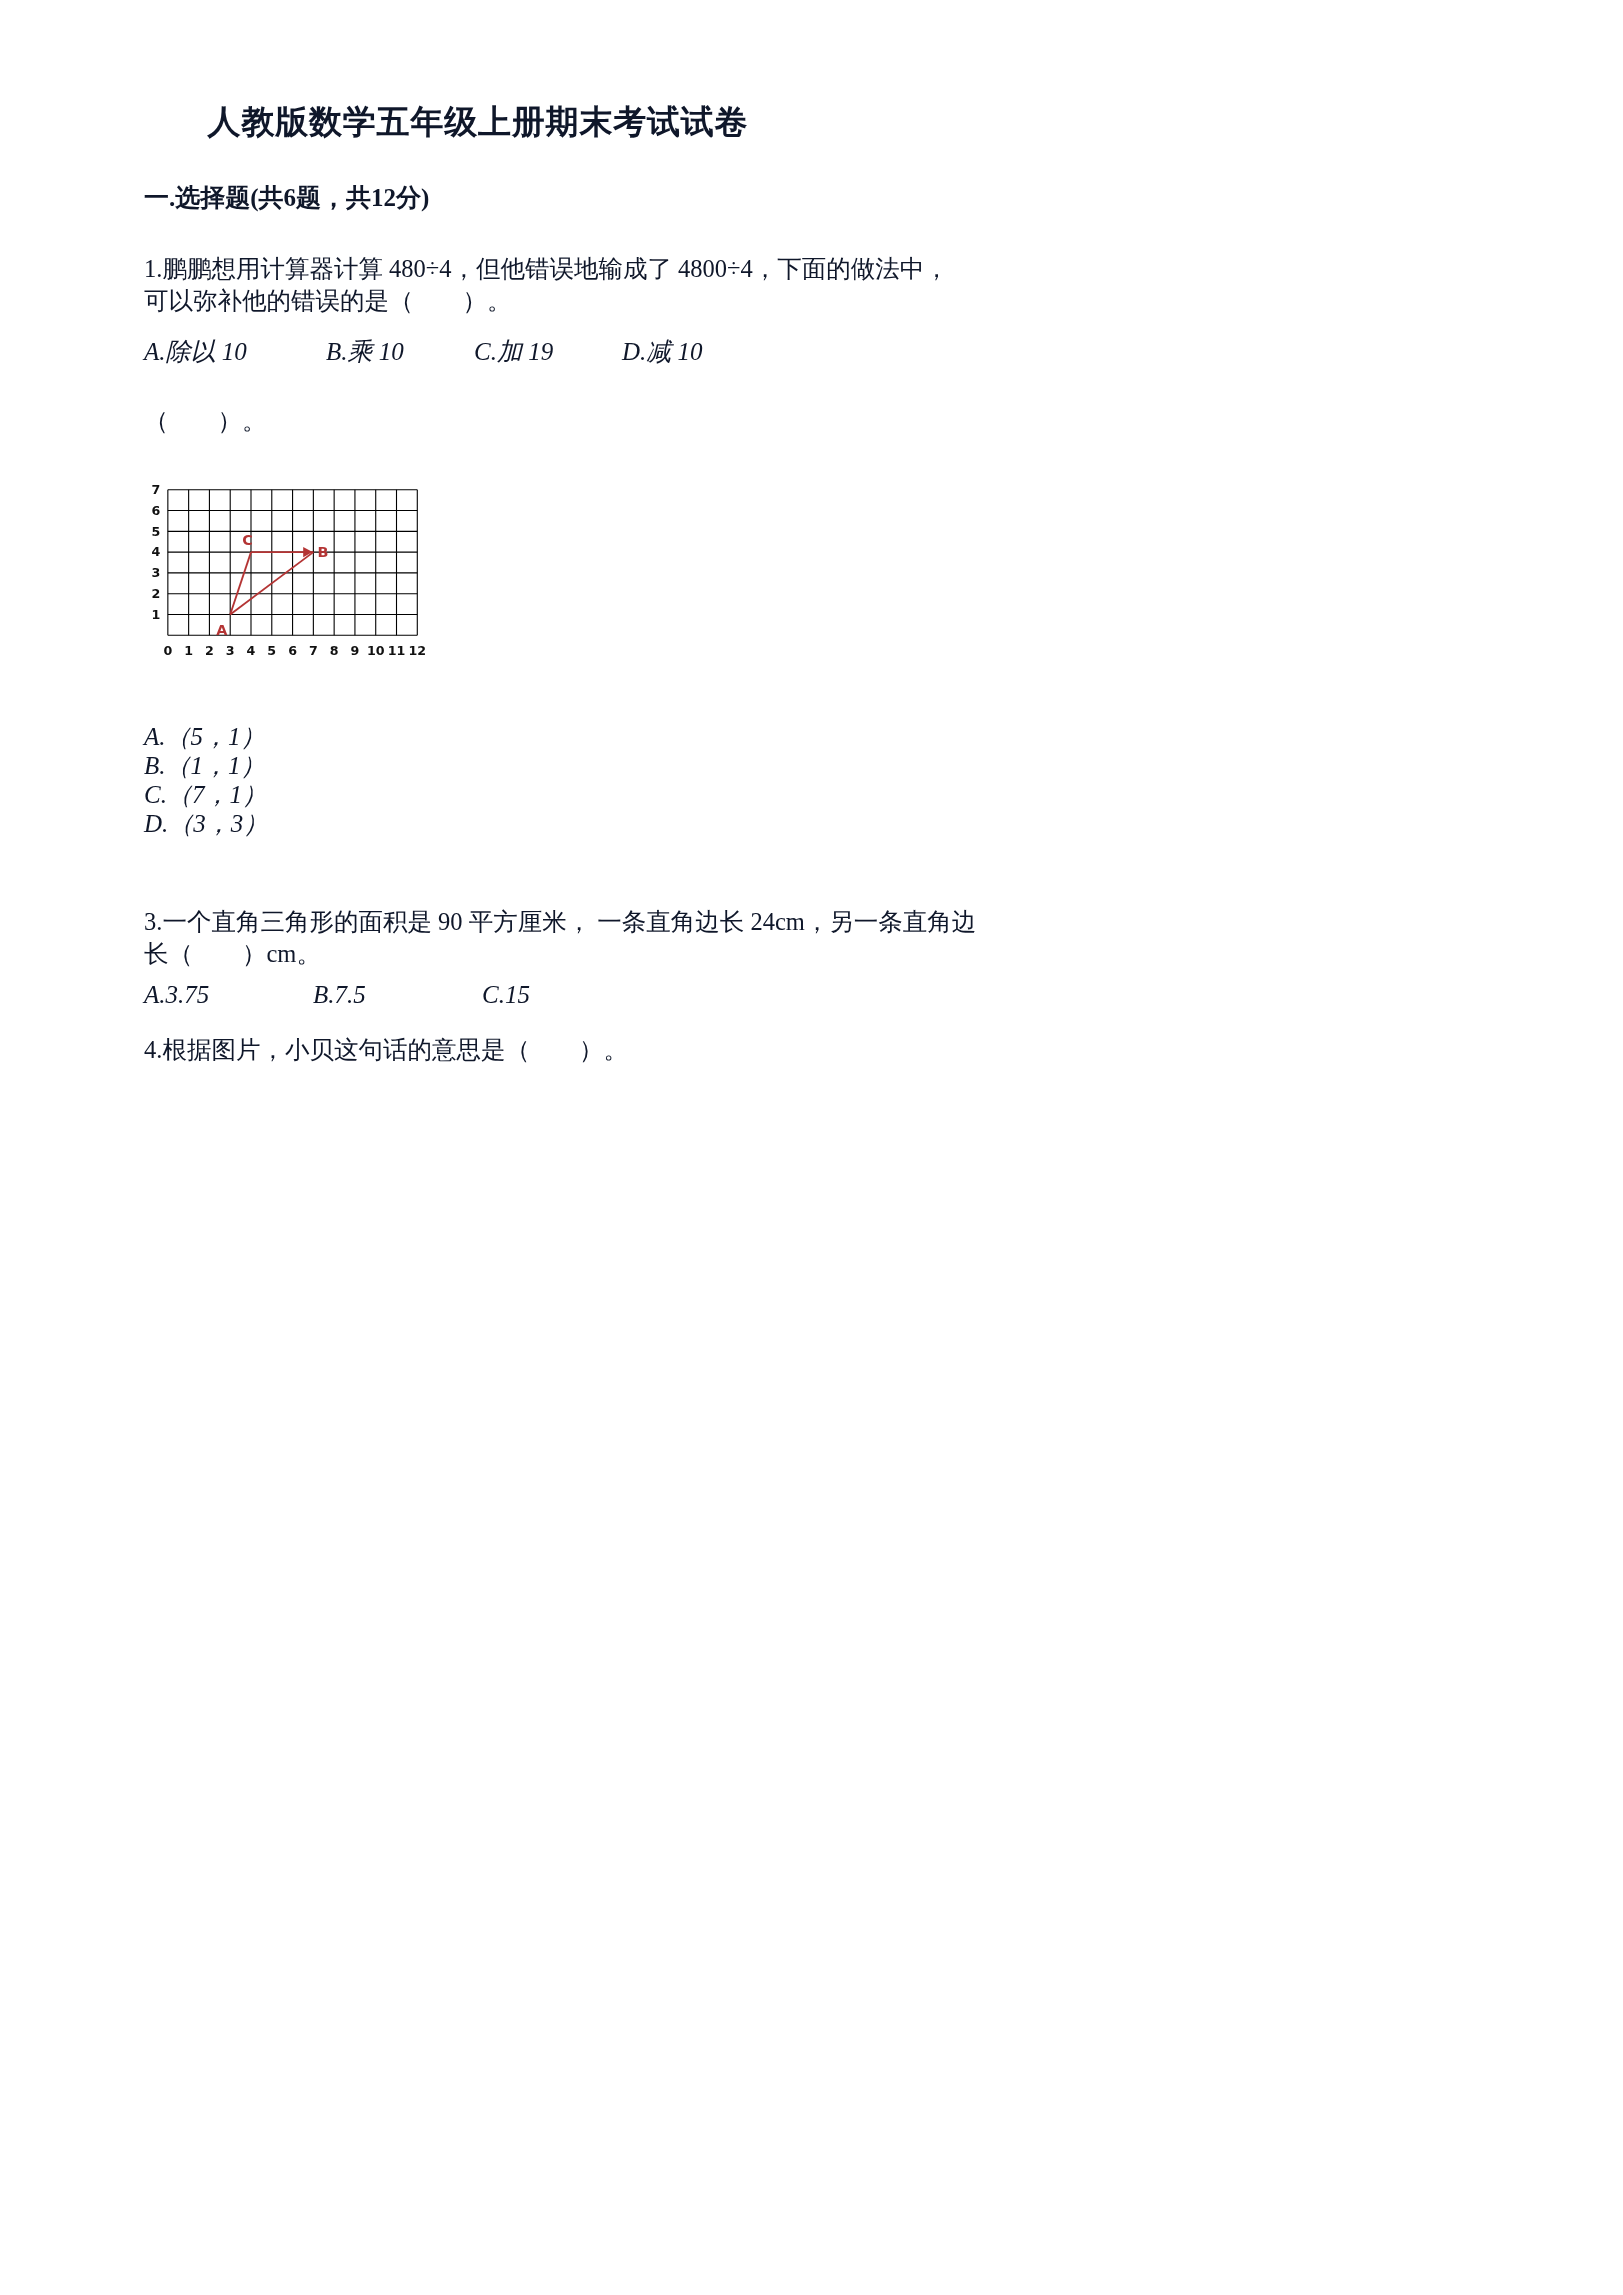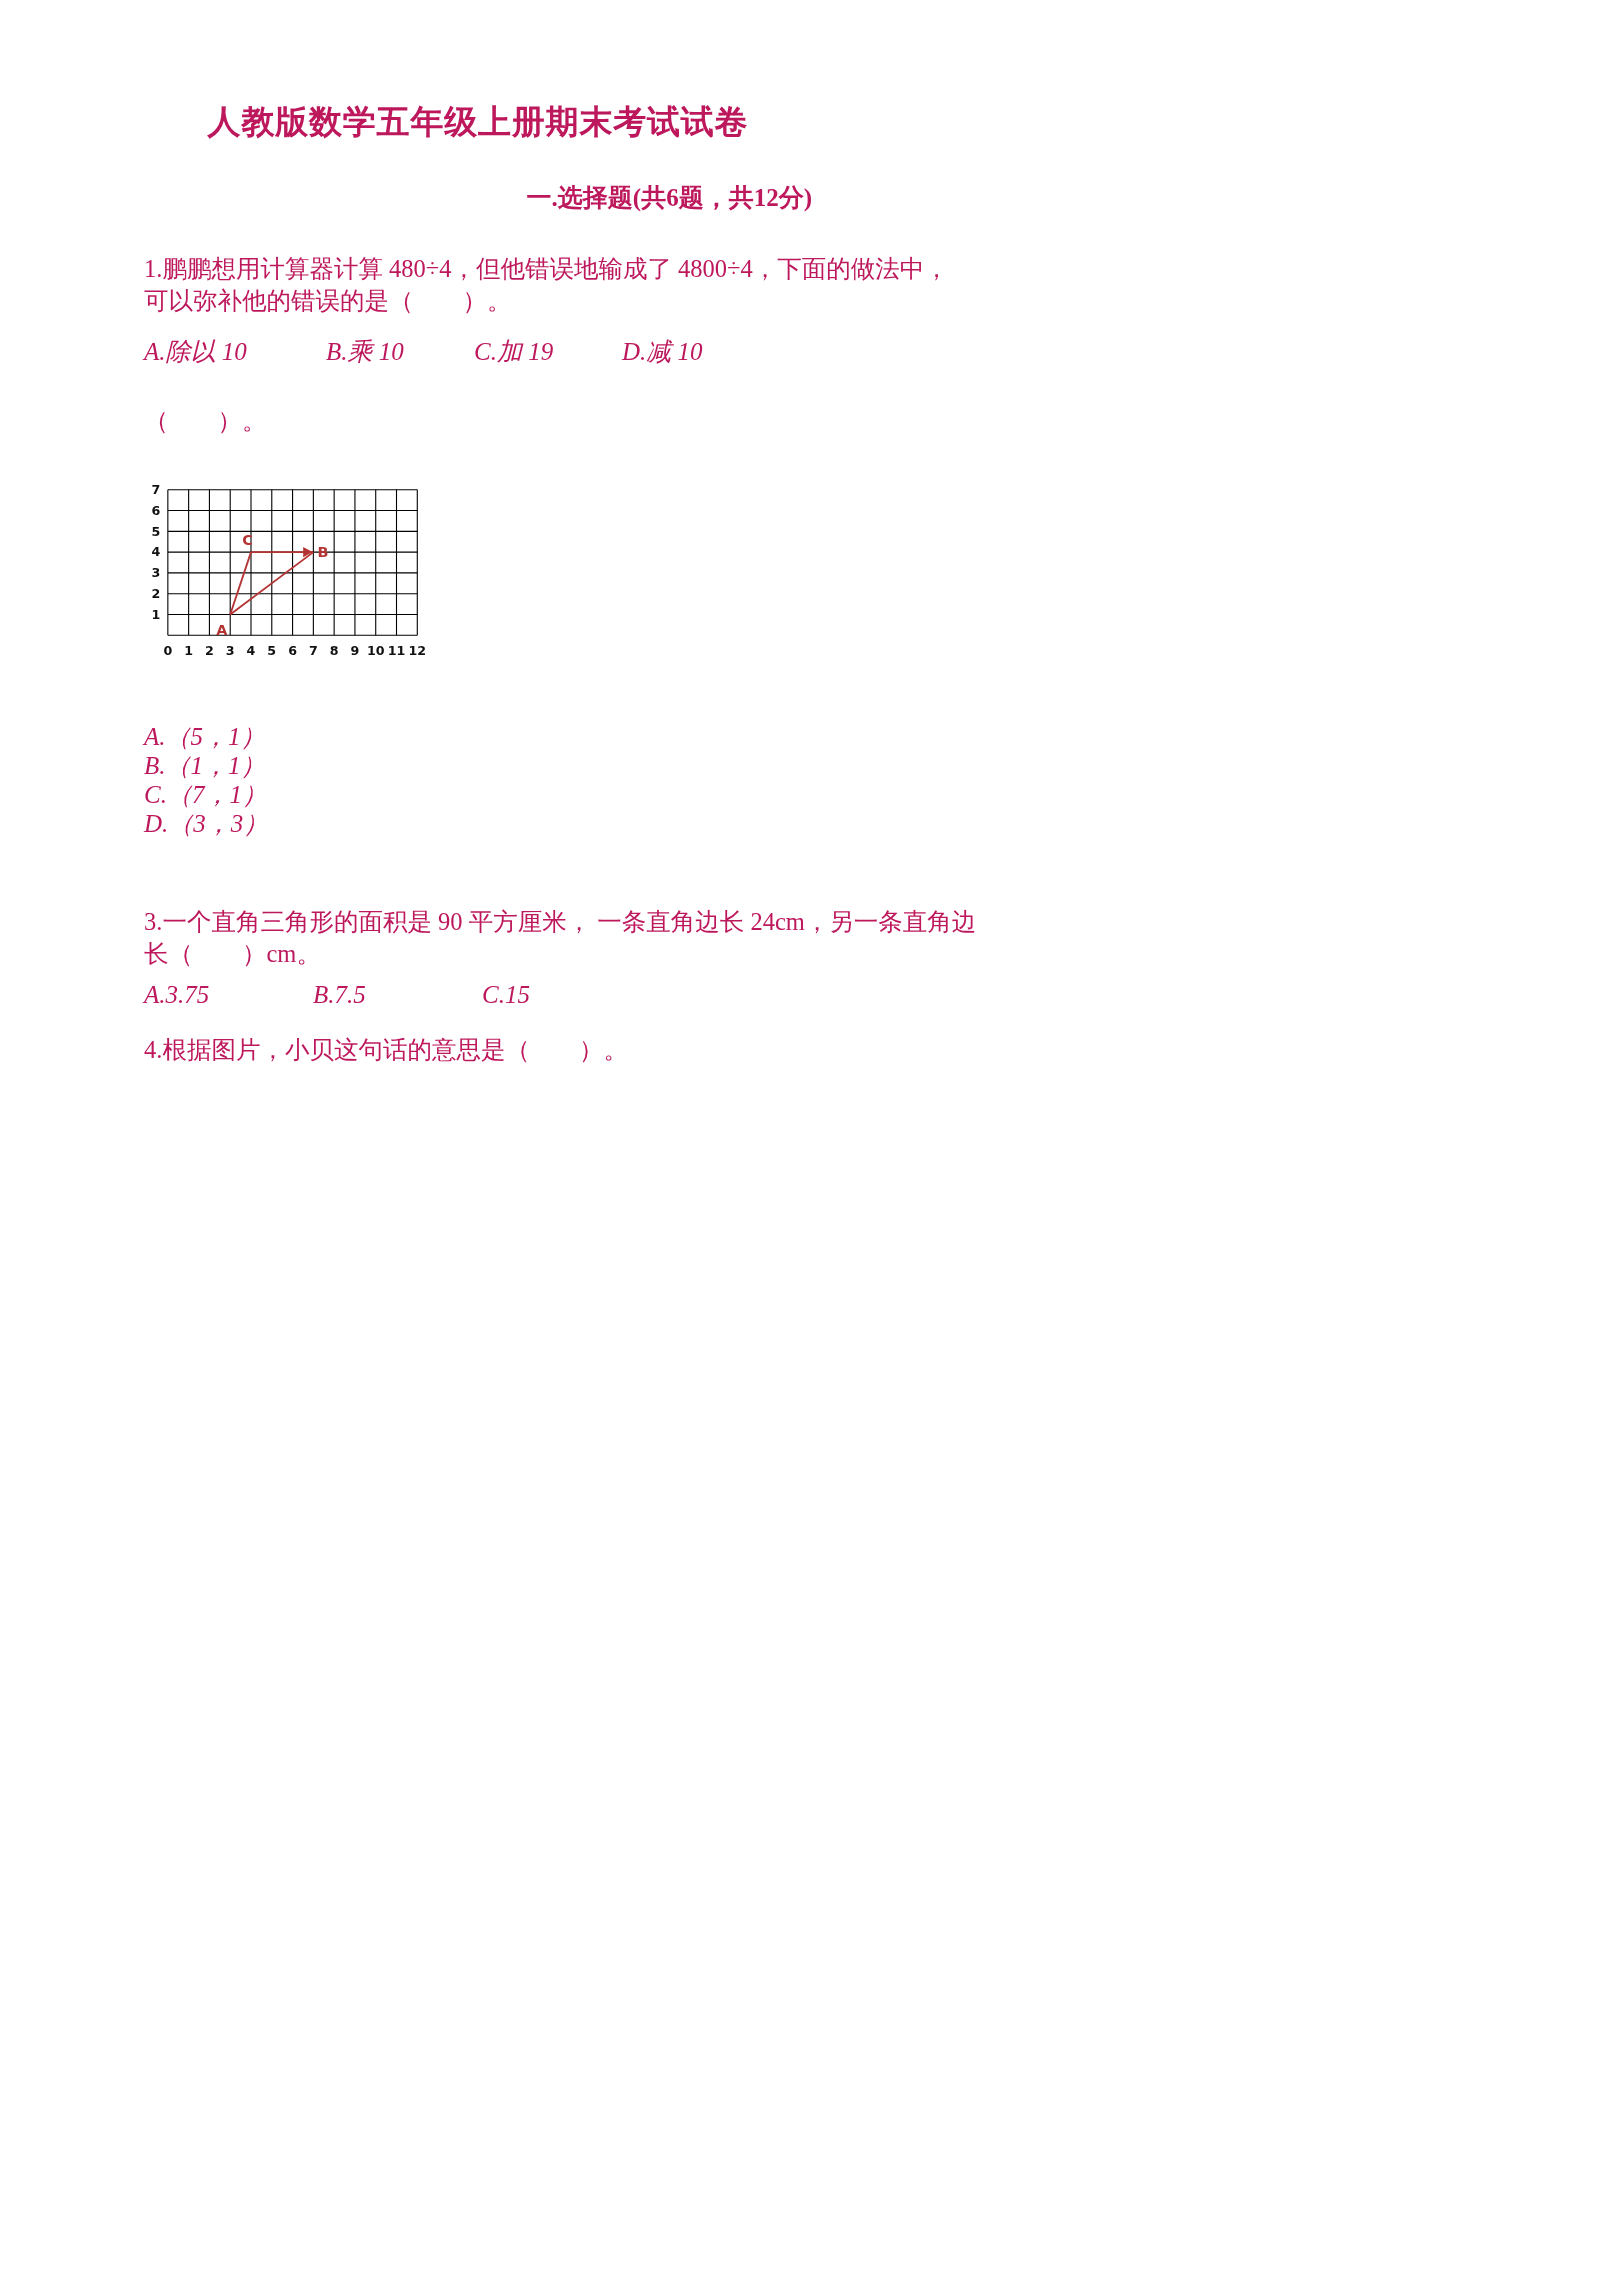--- a/index.html
+++ b/index.html
@@ -1,21 +1,21 @@
 <!DOCTYPE html>
 <html style="font-size:13.5px"><head>
 <meta charset="utf-8">
 <style>
   html, body { margin: 0; padding: 0; background: #ffffff; }
   .page {
     position: relative;
     width: 1623px;
     height: 2295px;
     background: #ffffff;
-    color: #be185d;
+    color: #0f172a;
     font-family: "Liberation Serif", "DejaVu Serif", serif;
     overflow: hidden;
   }
   .content {
     position: absolute;
     left: 144px;
     top: 100px;
     width: 668px;
   }
   .title {
@@ -24,21 +24,20 @@
     font-weight: 700;
     text-align: center;
     letter-spacing: 0.8px;
     white-space: nowrap;
   }
   .section-heading {
     margin: 36px 0 0 0;
     font-size: 25px;
     font-weight: 700;
     white-space: nowrap;
-    text-align: right;
   }
   .question { margin-top: 39px; }
   .qline {
     font-size: 24.5px;
     line-height: 32px;
     white-space: nowrap;
   }
   .qline + .qline { margin-top: 0; }
   .gapline { margin-top: 12px; }
   .options {

